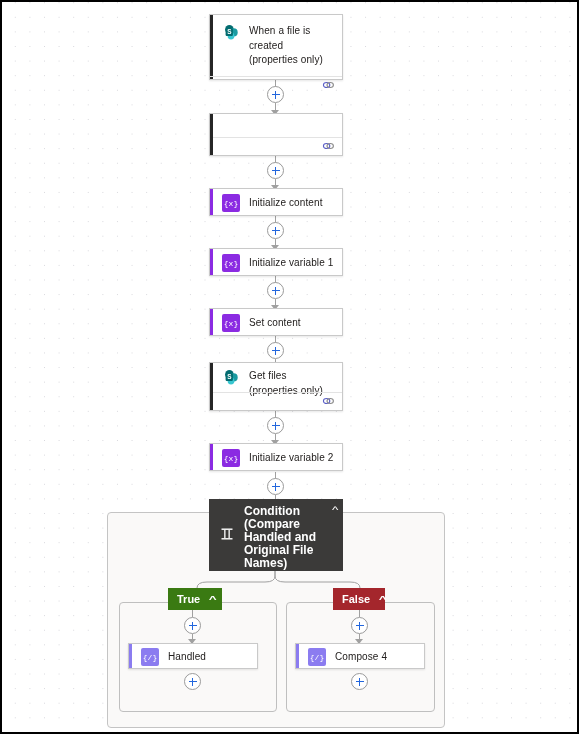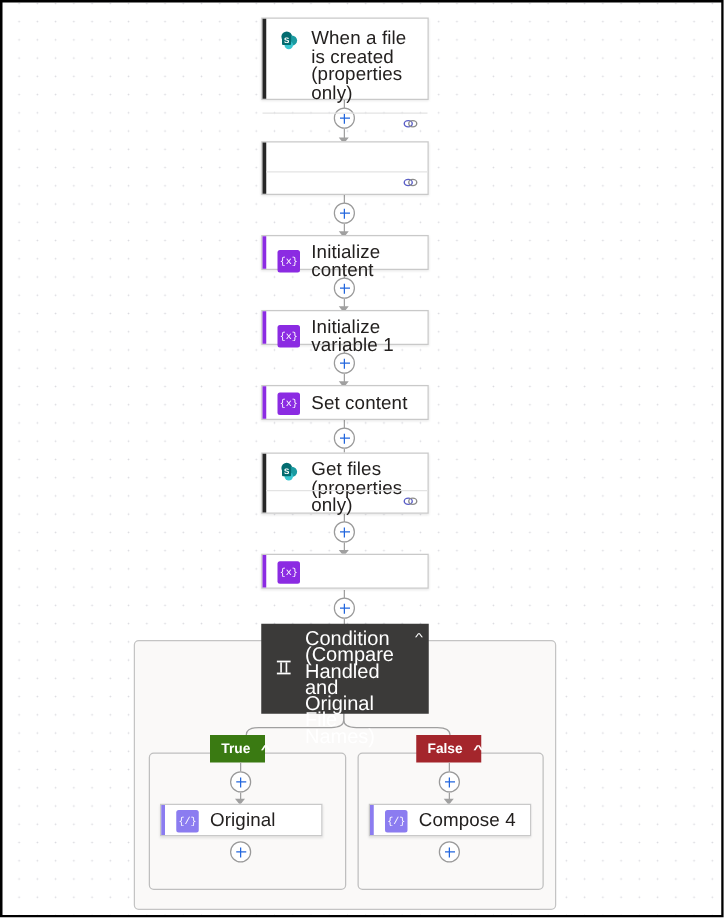--- a/index.html
+++ b/index.html
@@ -81,21 +81,21 @@
   .card.var .accent { background: #8b2be2; }
   .card.comp .accent { background: #8b7cf0; }
 
   .card-body {
     display: flex;
     align-items: flex-start;
     padding: 8px 8px 8px 12px;
     gap: 9px;
   }
   .card-title {
-    font-size: 15px;
+    font-size: 10px;
     color: #23201f;
     line-height: 14.5px;
     padding-top: 1px;
     letter-spacing: 0.1px;
   }
 
   .ic {
     flex: 0 0 auto;
     width: 18px;
     height: 18px;
@@ -160,23 +160,23 @@
     width: 134px;
     height: 72px;
     background: #3b3a39;
     box-sizing: border-box;
     display: flex;
     align-items: flex-start;
     padding: 6px 6px 6px 9px;
     gap: 8px;
   }
   #cond-node .cond-label {
-    font-size: 16px;
+    font-size: 12px;
     color: #ffffff;
-    font-weight: normal;
+    font-weight: bold;
     line-height: 13px;
     flex: 1;
   }
   .chev {
     color: #ffffff;
     font-size: 9px;
     line-height: 10px;
     flex: 0 0 auto;
     transform: scaleX(1.5);
   }
@@ -320,20 +320,21 @@
           <ellipse cx="8.2" cy="5" rx="3.2" ry="2.5" fill="none" stroke="#8b8b8b" stroke-width="1.1"></ellipse>
         </svg>
       </span>
     </div>
   </div>
 
   <div class="card var" style="left:207px; top:441px; width:134px; height:28px;">
     <div class="accent"></div>
     <div class="card-body" style="padding:5px 8px 5px 12px; align-items:center;">
       <span class="ic varbox">{x}</span>
+      <span class="card-title">Initialize variable 2</span>
     </div>
   </div>
 
   <div id="cond-scope">
 
     <div class="branch-box" style="left:11px; top:89px; width:158px; height:110px;"></div>
 
     <div class="branch-box" style="left:178px; top:89px; width:149px; height:110px;"></div>
   </div>
 
@@ -348,35 +349,35 @@
         <rect x="1.5" y="1.5" width="11" height="1.4" fill="#ffffff"></rect>
         <rect x="1.5" y="11.1" width="11" height="1.4" fill="#ffffff"></rect>
         <rect x="4.2" y="2.9" width="1.3" height="8.2" fill="#ffffff"></rect>
         <rect x="8.5" y="2.9" width="1.3" height="8.2" fill="#ffffff"></rect>
       </svg>
     </span>
     <span class="cond-label">Condition (Compare Handled and Original File Names)</span>
     <span class="chev">^</span>
   </div>
 
-  <div class="pill true" style="left:166px; top:586px; width:44px;">
+  <div class="pill true" style="left:166px; top:586px; width:54px;">
     <span>True</span>
     <span class="chev">^</span>
   </div>
 
   <div class="conn" style="left:190px; top:608px; height:7px;"></div>
   <div class="plus" style="left:182px; top:615px;"></div>
   <div class="conn" style="left:190px; top:632px; height:8px;"></div>
   <div class="arrowhead" style="left:186px; top:637px;"></div>
 
   <div class="card comp" style="left:126px; top:641px; width:130px; height:26px;">
     <div class="accent"></div>
     <div class="card-body" style="padding:4px 8px 4px 12px; align-items:center;">
       <span class="ic compbox">{/}</span>
-      <span class="card-title">Original</span>
+      <span class="card-title">Handled</span>
     </div>
   </div>
 
   <div class="plus" style="left:182px; top:671px;"></div>
 
   <div class="pill false" style="left:331px; top:586px; width:52px;">
     <span>False</span>
     <span class="chev">^</span>
   </div>
 

